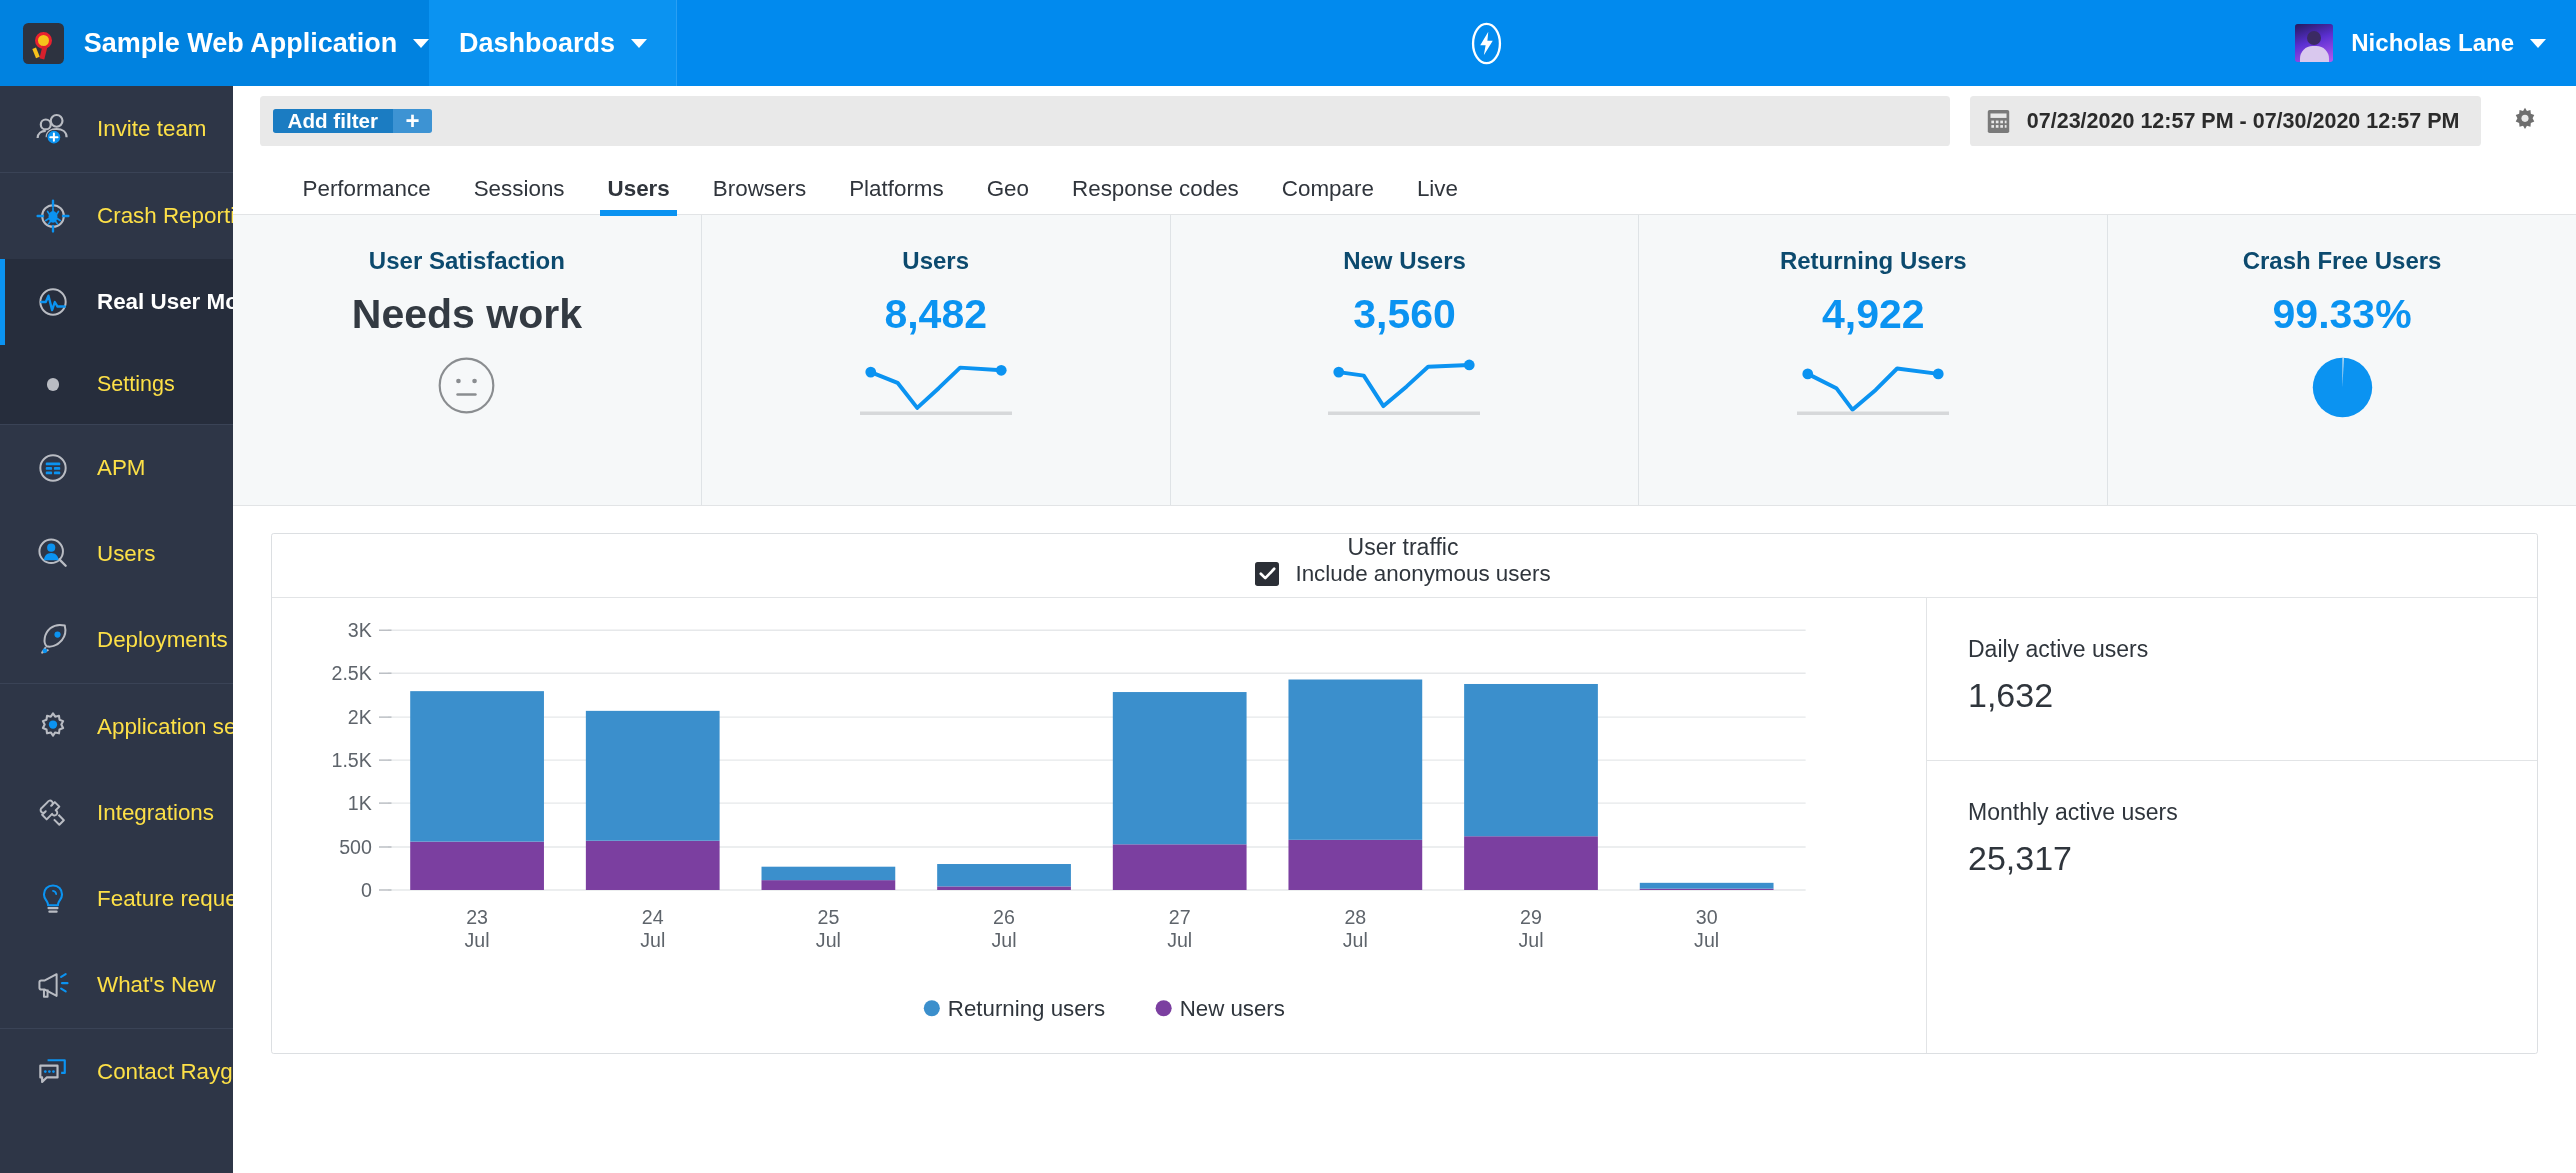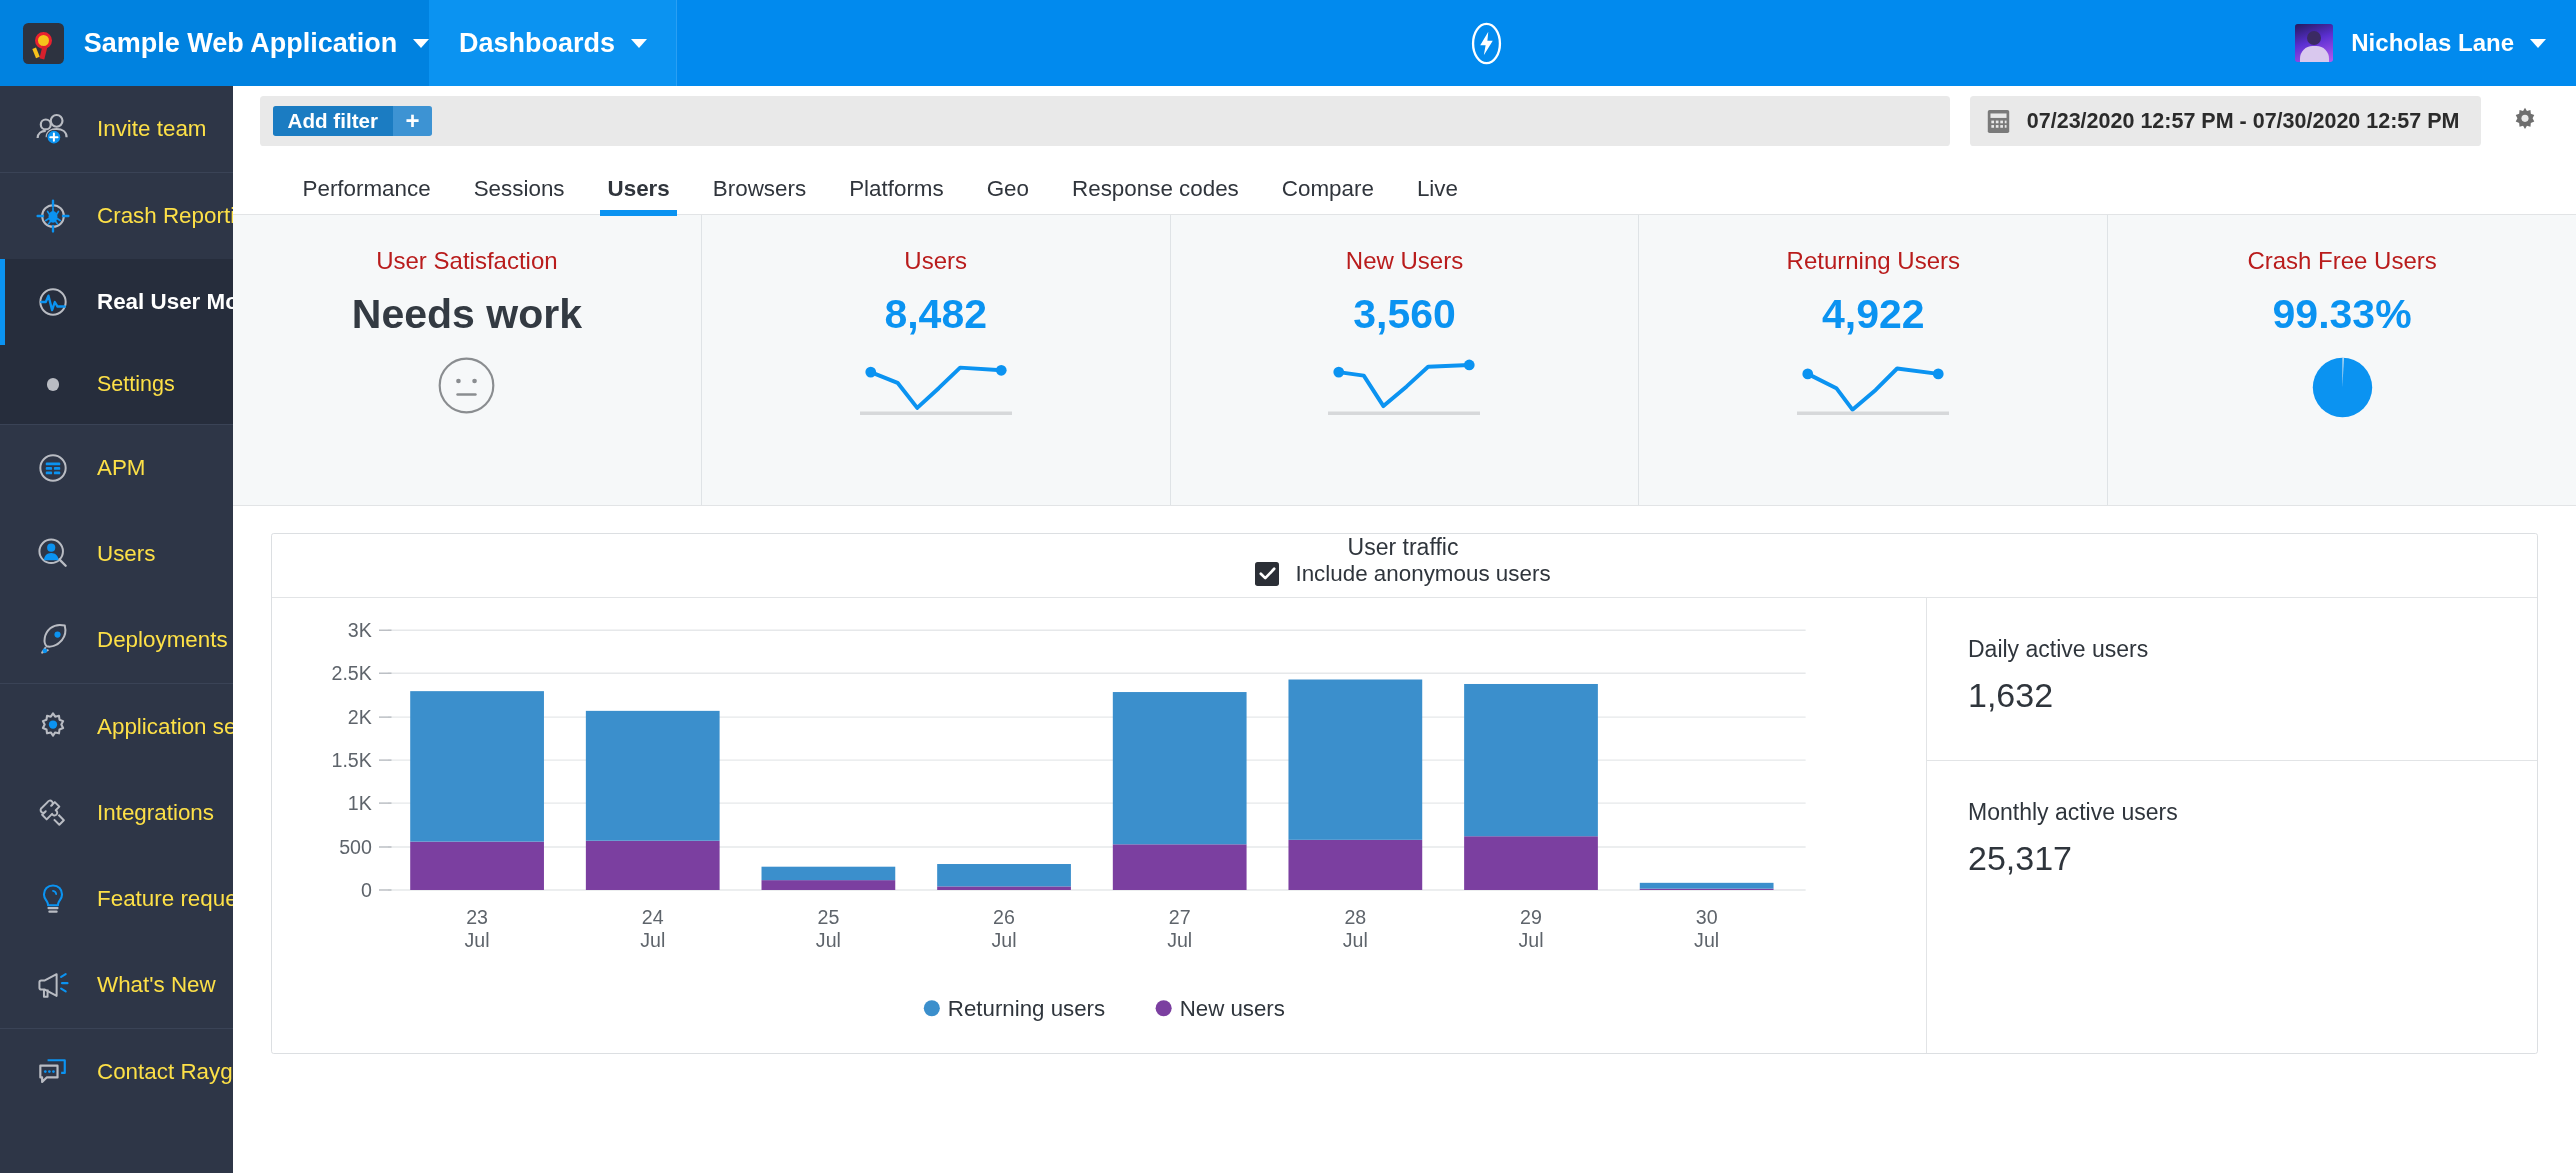--- a/index.html
+++ b/index.html
@@ -135,21 +135,21 @@
   .filter-row {
     display: flex; align-items: center; height: 70px;
     padding: 0 25px 0 27px; gap: 0;
   }
   .filter-bar {
     flex: 1 1 auto; height: 50px; background: #e9e9e9;
     border-radius: 3.6px; display: flex; align-items: center;
     padding: 0 7.2px;
   }
   .add-filter {
-    display: flex; align-items: stretch; height: 30px;
+    display: flex; align-items: stretch; height: 24px;
     border-radius: 2.7px; overflow: hidden; margin-left: 5.4px;
   }
   .add-filter-label {
     background: #1b7cc2; color: #ffffff; font-size: 20.6px; font-weight: bold;
     display: flex; align-items: center; padding: 0 15px; white-space: nowrap;
   }
   .add-filter-plus {
     background: #3d93d3; color: #ffffff; font-size: 24px; font-weight: bold;
     display: flex; align-items: center; justify-content: center;
     width: 39px;
@@ -189,21 +189,21 @@
     display: flex; height: 291px; background: #f6f8f9;
     border-bottom: 0.9px solid #e2e4e6;
   }
   .kpi {
     flex: 1 1 0; display: flex; flex-direction: column; align-items: center;
     padding-top: 32px; border-right: 0.9px solid #dfe3e6;
     position: relative;
   }
   .kpi:last-child { border-right: none; }
   .kpi-title {
-    font-size: 24px; font-weight: normal; color: #b91c1c; white-space: nowrap;
+    font-size: 24px; font-weight: bold; color: #0c4a6e; white-space: nowrap;
   }
   .kpi-value {
     font-size: 41px; font-weight: bold; color: #0b93f1; margin-top: 16px;
     white-space: nowrap;
   }
   .kpi-value.neutral { color: #333a42; font-size: 41px; }
   .kpi-graphic { margin-top: 18px; }
 
   
   .panel-wrap { padding: 27px 38px 0 38px; }

